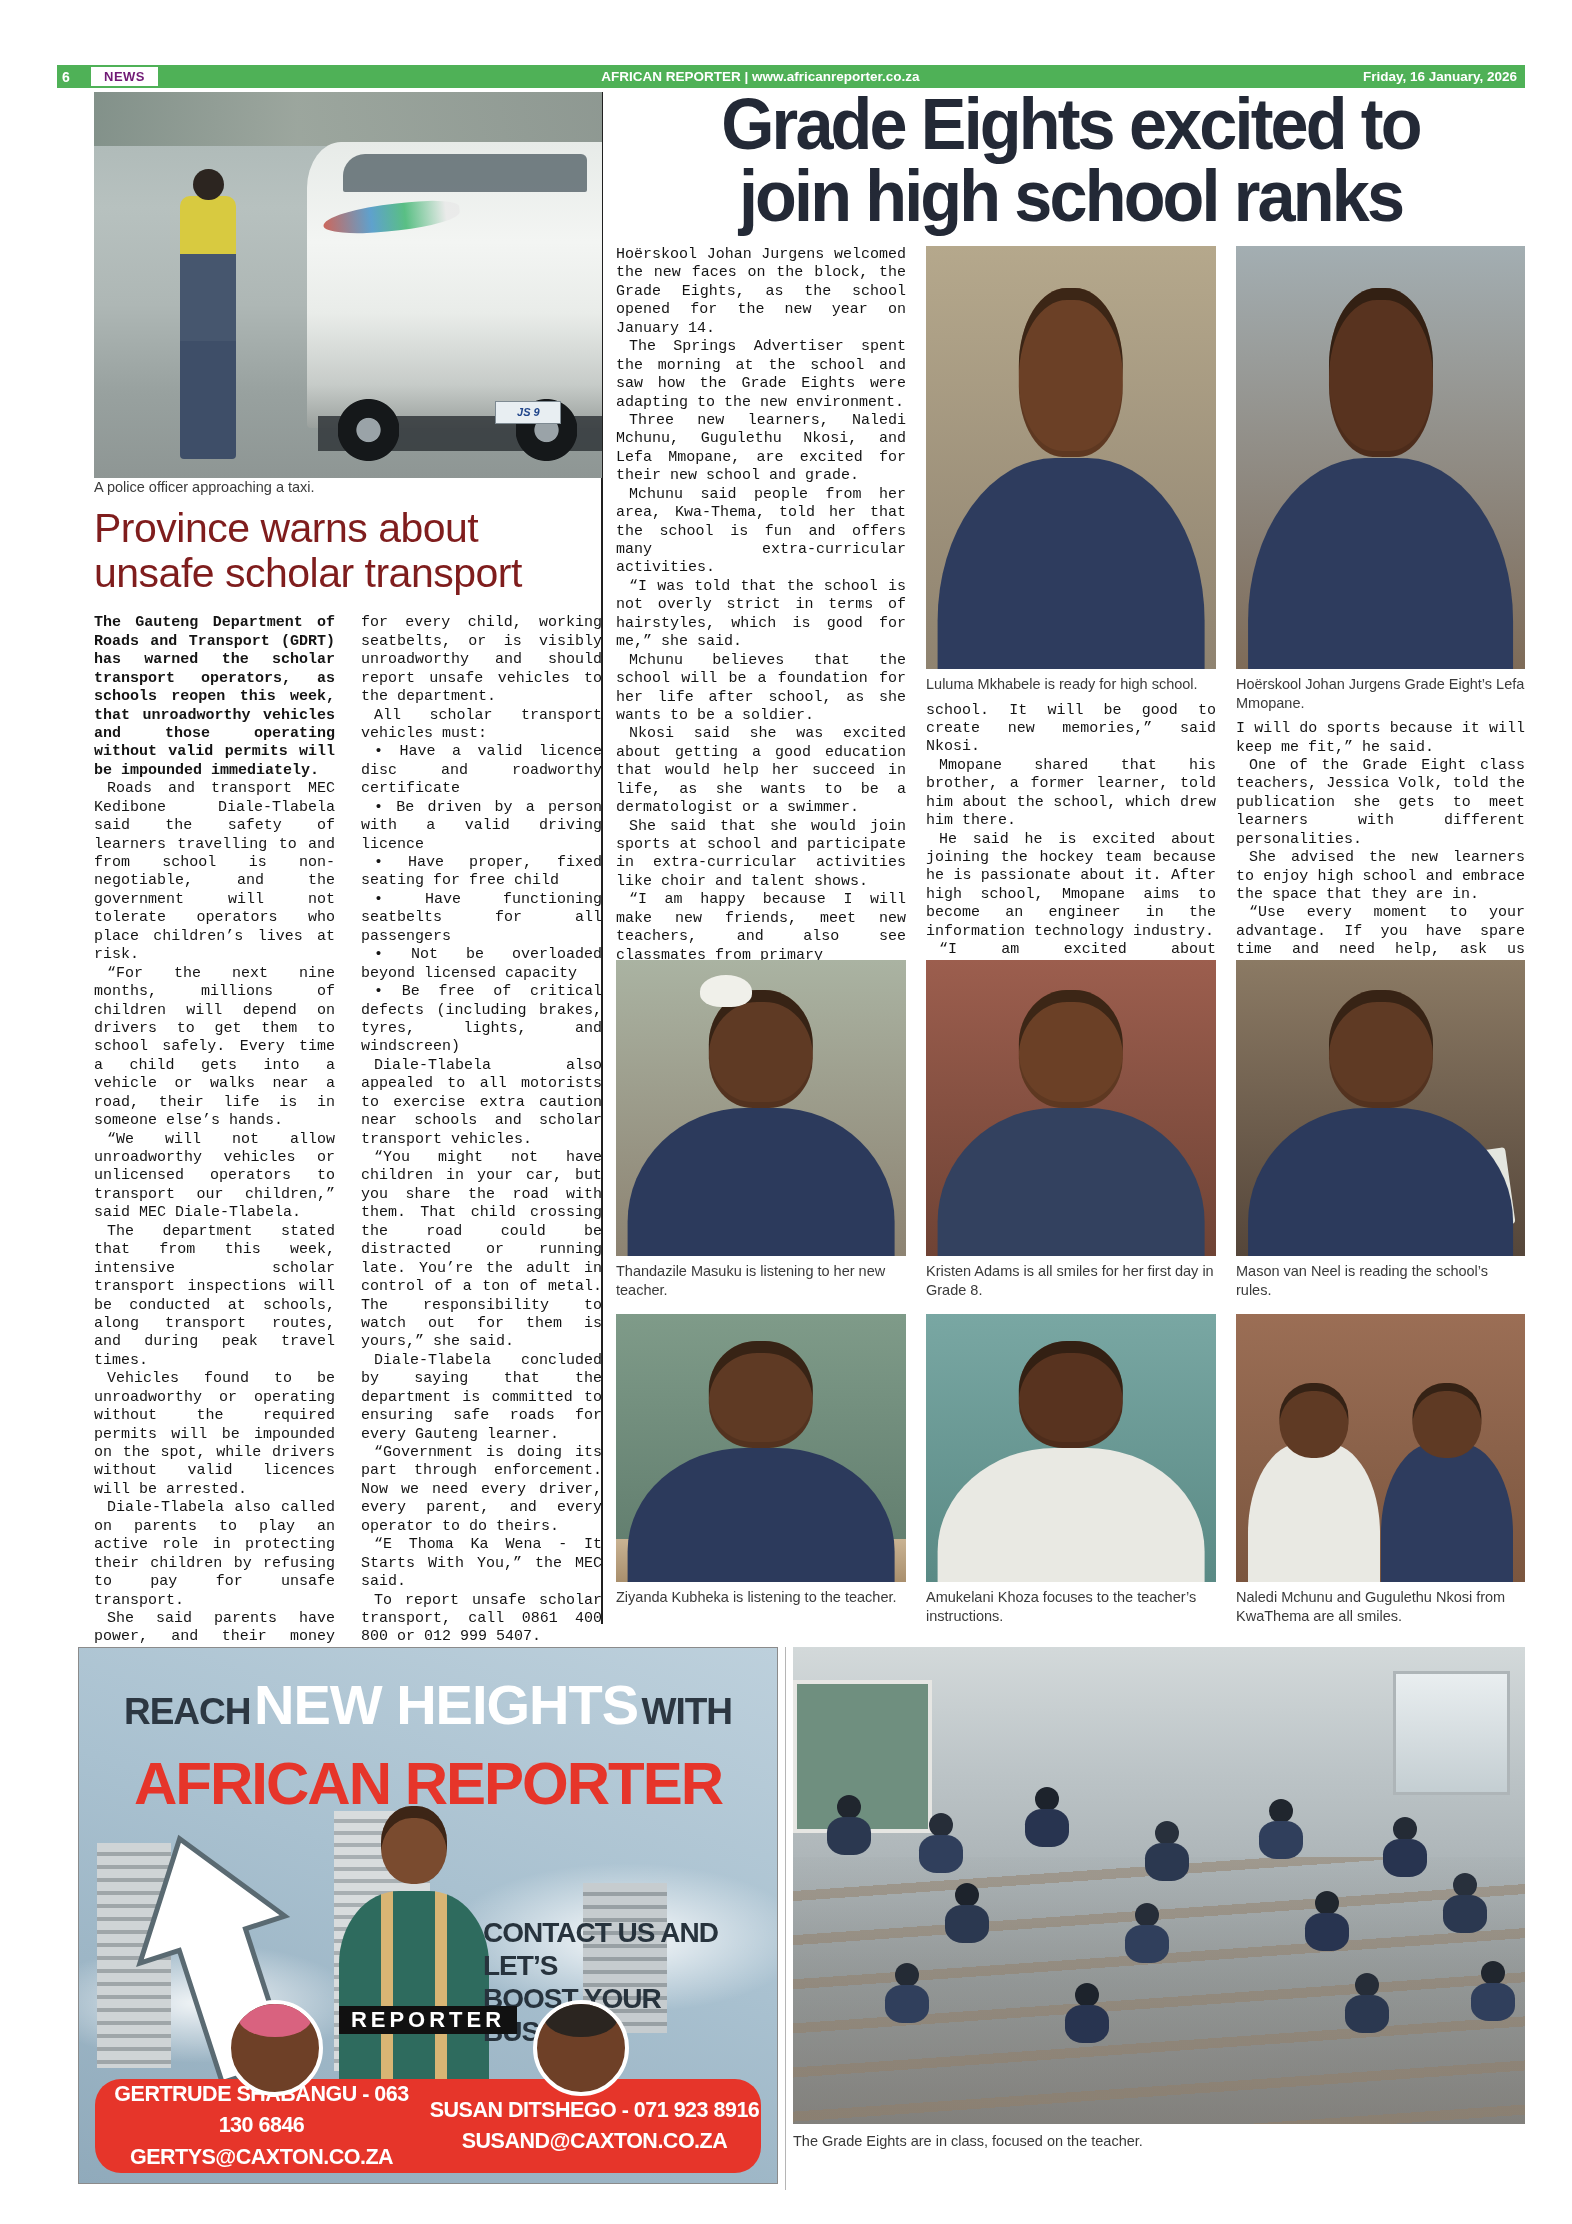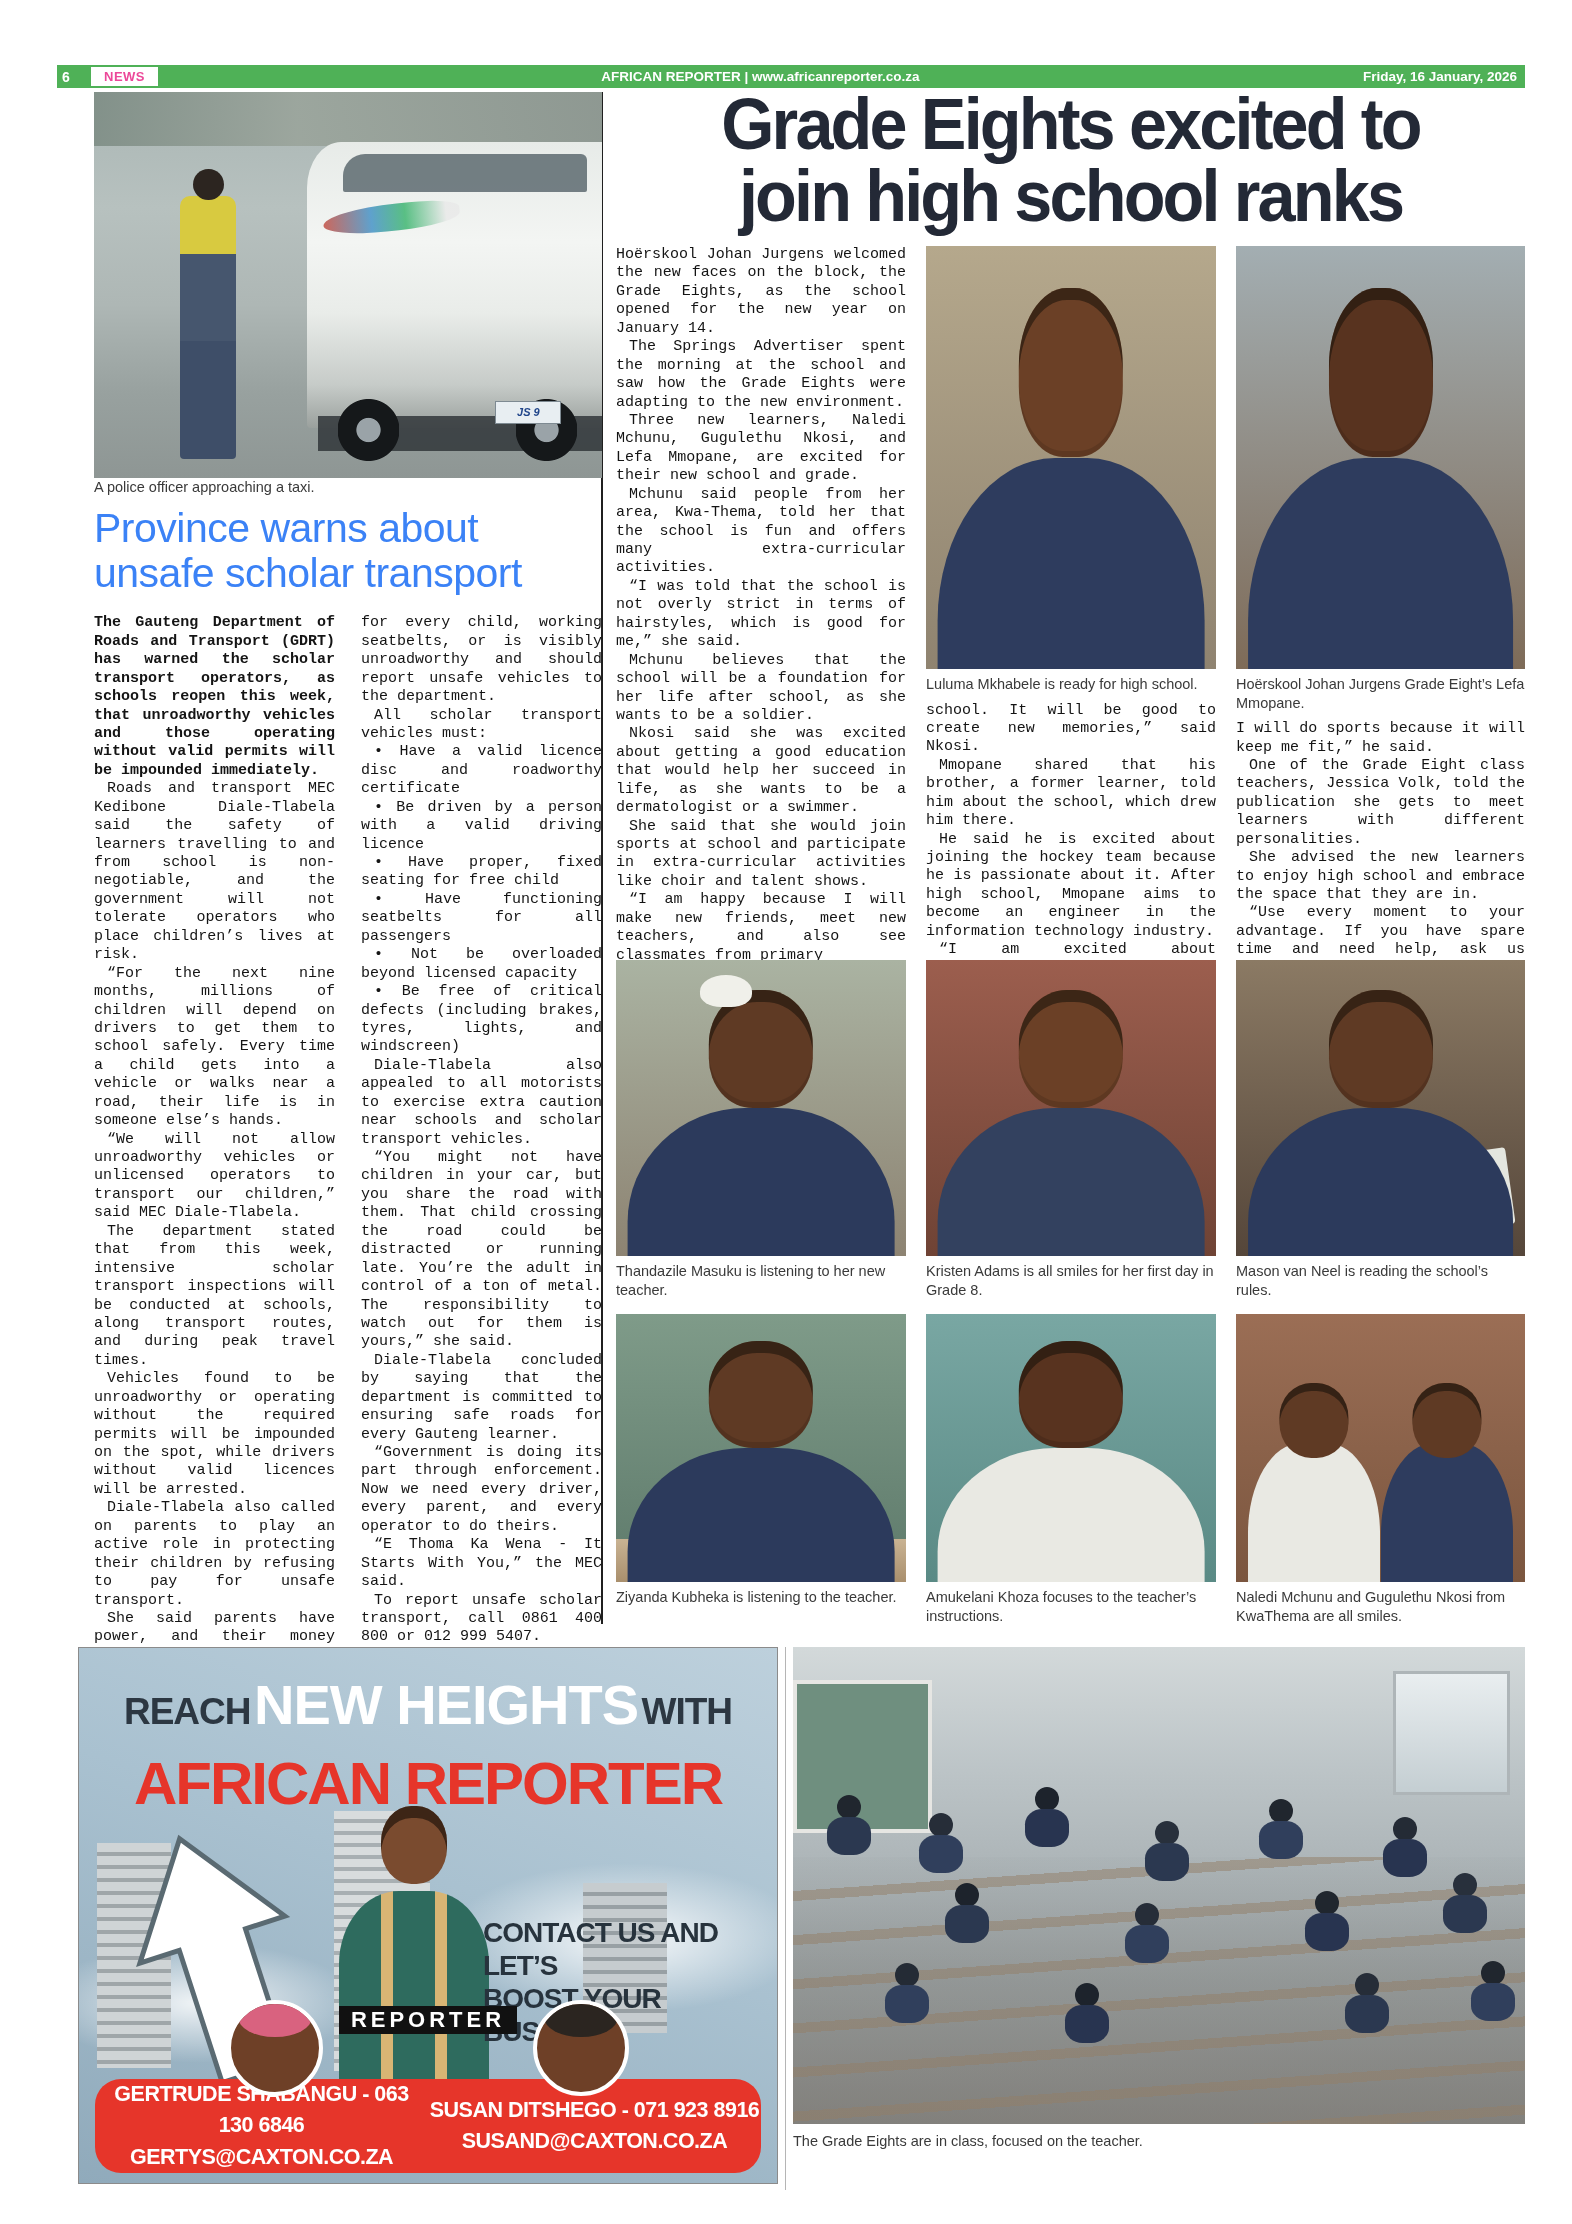--- a/index.html
+++ b/index.html
@@ -4,37 +4,37 @@
 <style>
   * { margin:0; padding:0; box-sizing:border-box; }
   html,body { background:#ffffff; }
   body { width:1572px; height:2224px; position:relative; font-family:"Liberation Sans",sans-serif; color:#1b1b1b; }
   i { display:block; position:absolute; }
 
   
   .greenbar { position:absolute; left:57px; top:65px; width:1468px; height:23px;
     background:var(--green,#4fb157); display:flex; align-items:center; color:#fff; }
   .gb-num { width:34px; padding-left:5px; font-weight:bold; font-size:14px; }
-  .gb-news { background:#fff; color:#ec4899; font-weight:bold; font-size:13px; padding:2px 13px; letter-spacing:.5px; }
+  .gb-news { background:#fff; color:#701a75; font-weight:bold; font-size:13px; padding:2px 13px; letter-spacing:.5px; }
   .gb-center { flex:1; text-align:center; font-weight:bold; font-size:13.5px; }
   .gb-date { padding-right:8px; font-weight:bold; font-size:13.5px; }
 
   
   .vrule-main { position:absolute; left:601px; top:92px; width:2px; height:1532px; background:#1f1f1f; }
   .vrule-bottom { position:absolute; left:785px; top:1647px; width:1px; height:543px; background:#b5b5b5; }
 
   
   .caption { font-family:"Liberation Sans",sans-serif; font-size:14.5px; line-height:1.28; color:#3a3a3a; }
   .coltext p { font-family:Liberation Mono, monospace; font-size:15px; line-height:1.23; text-align:justify; color:#141414; }
   .coltext p + p { text-indent:13px; }
   .lead { font-weight:bold; }
 
   
   #left-art { position:absolute; left:94px; top:92px; width:508px; }
-  .prov-headline { margin-top:9px; font-size:41px; line-height:1.12; color:#3b82f6; letter-spacing:-.5px; font-weight:400; }
+  .prov-headline { margin-top:9px; font-size:41px; line-height:1.12; color:#7f1d1d; letter-spacing:-.5px; font-weight:400; }
   .prov-headline span { display:block; }
   .lcols { display:flex; gap:26px; margin-top:17px; }
   .lcol { width:241px; }
 
   
   #main-art { position:absolute; left:616px; top:88px; width:909px; }
   .mh { text-align:center; color:var(--headline_navy,#232936); font-weight:bold; }
   .mh-line { display:block; font-size:72px; line-height:1.0; letter-spacing:-3px; transform:scaleX(.95); transform-origin:50% 50%; }
   .rowA { display:flex; gap:20px; height:714px; margin-top:14px; }
   .rowB { display:flex; gap:20px; height:352px; }

